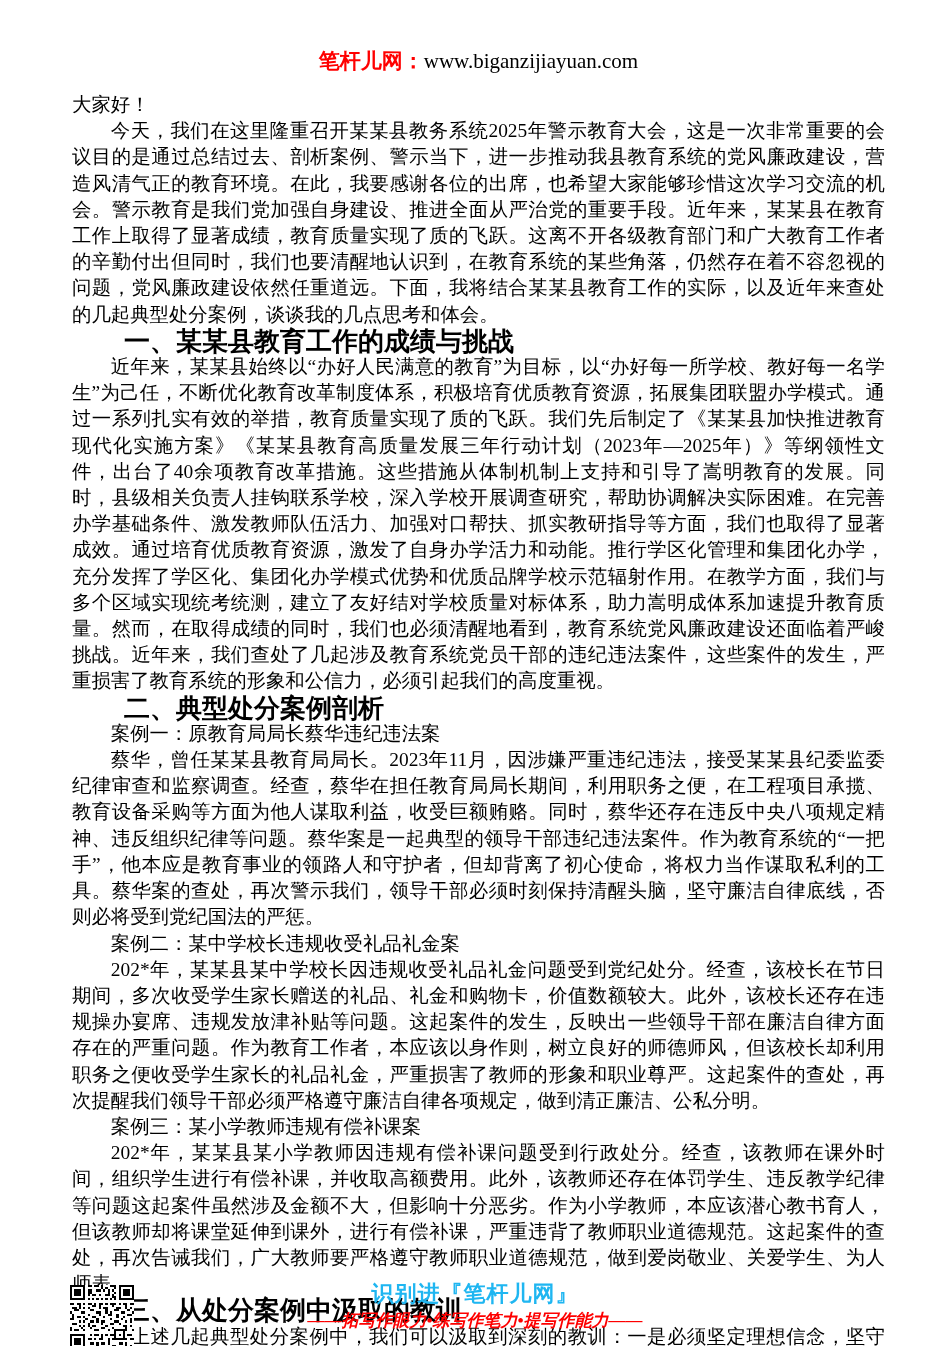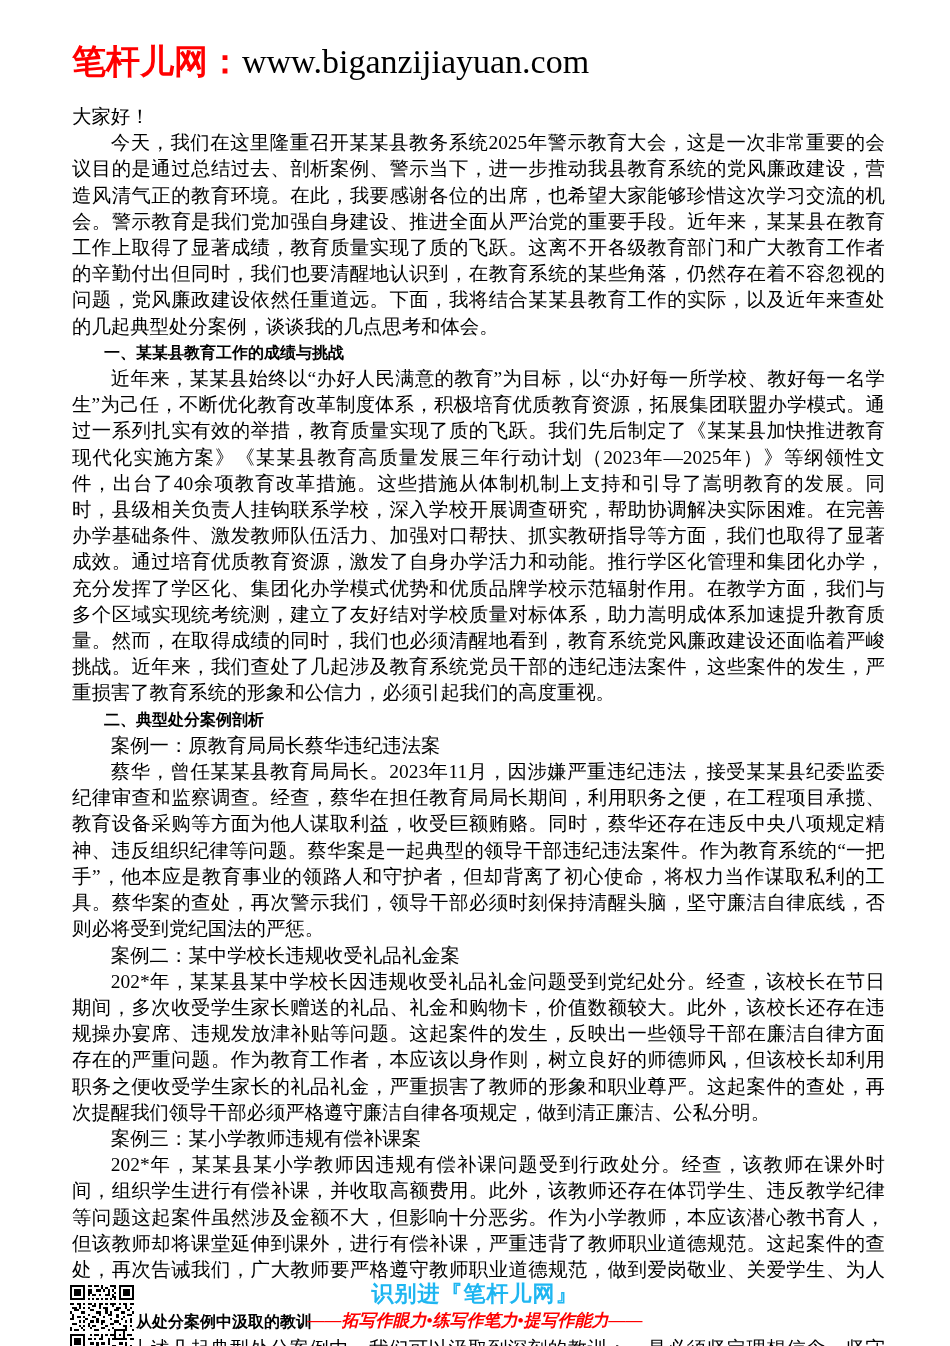--- a/index.html
+++ b/index.html
@@ -3,34 +3,34 @@
 <meta charset="utf-8">
 <style>
   html,body{margin:0;padding:0;}
   body{
     width:950px;height:1346px;background:#ffffff;color:#000;
     font-family:"Liberation Serif","DejaVu Serif",serif;
     position:relative;overflow:hidden;
   }
   .doc{padding:46px 65px 0 72px;}
   .site-header{
-    margin:0 0 27px 0;font-size:34px;line-height:30px;white-space:nowrap;
+    text-align:center;margin:0 0 16px 0;font-size:21px;line-height:30px;white-space:nowrap;
   }
   .site-name{
     color:#ff0000;font-weight:bold;
     font-family:"Liberation Sans","DejaVu Sans",sans-serif;
   }
   .site-url{color:#000;font-family:"Liberation Serif","DejaVu Serif",serif;}
   .body-text p{
     margin:0;font-size:19.4px;line-height:26.2px;
     text-align:justify;text-justify:inter-ideograph;
   }
   p.indent{text-indent:2em;}
   p.heading{
-    font-weight:bold;text-indent:2em;font-size:16px;
+    font-weight:bold;text-indent:2em;font-size:26px;
     font-family:"Liberation Sans","DejaVu Sans",sans-serif;
   }
   .footer{position:absolute;left:0;right:0;bottom:0;height:78px;}
   .qr{position:absolute;left:70px;bottom:-3px;width:64px;height:64px;}
   .footer-lines{position:absolute;left:0;right:0;bottom:12px;text-align:center;}
   .footer-line1{
     font-family:"Liberation Sans","DejaVu Sans",sans-serif;
     font-weight:bold;font-size:22px;line-height:26px;letter-spacing:1px;color:#1fb6f1;
   }
   .footer-line2{

